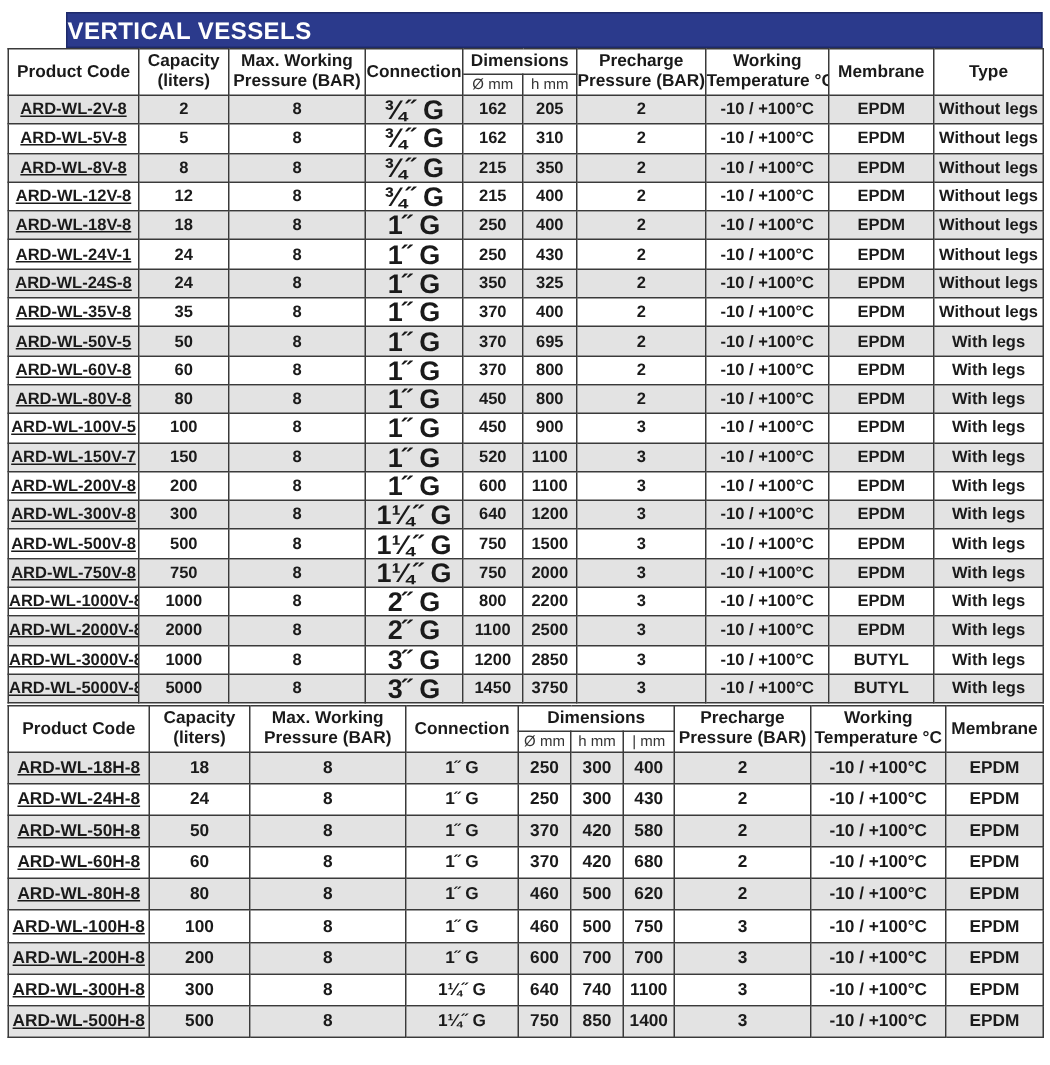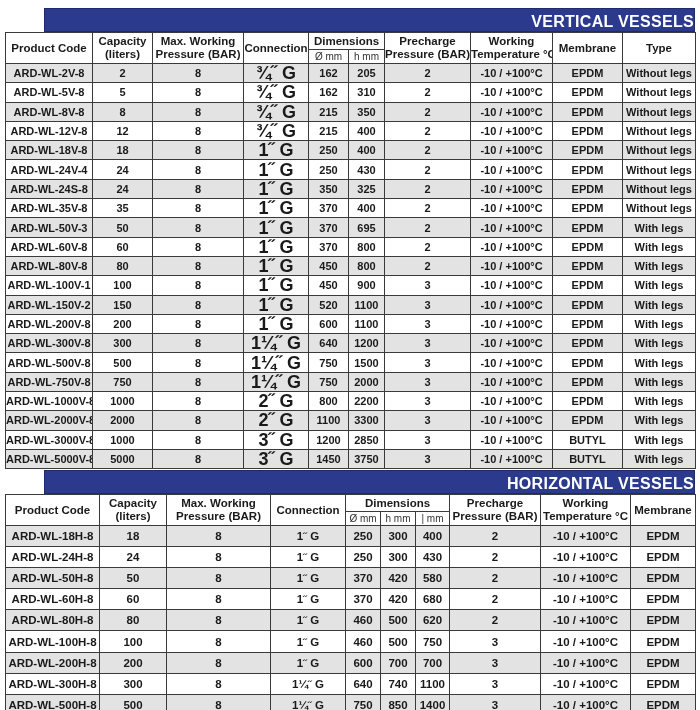--- a/index.html
+++ b/index.html
@@ -1,29 +1,29 @@
 <!DOCTYPE html>
 <html><head>
 <meta charset="utf-8">
 <style>
   html, body { margin:0; padding:0; background:#ffffff; }
   body { width:700px; height:710px; position:relative; overflow:hidden;
          font-family:"Liberation Sans", sans-serif; color:#1a1a1a; }
   .wrap { position:absolute; left:5px; width:690px; }
   .title { background:#2b3a8c; color:#fff; font-weight:bold; font-size:16px;
-           text-align:right; height:24px; line-height:25px; letter-spacing:0.3px;
+           text-align:left; height:24px; line-height:25px; letter-spacing:0.3px;
            border:1px solid #1e2a6a; box-sizing:border-box;margin-left:39px; }
   table { border-collapse:collapse; width:690px; table-layout:fixed; }
   td, th { border:1px solid #3a3a3a; text-align:center; padding:0; font-size:11px;
            white-space:nowrap; overflow:hidden; }
   th { font-weight:bold; font-size:11.5px; line-height:13px; color:#1a1a1a; background:#fff; }
   th.sub { font-weight:normal; font-size:10px; color:#333; height:13px; line-height:12px;margin-top:29px; }
   td { height:18.3px; line-height:18px; font-weight:bold; }
   tr.alt td { background:#e3e3e3; }
-  td.code { font-size:11px; }
+  td.code { font-size:11px;text-decoration:underline; }
   .conn { font-size:18px; }
   #hz td { height:20.1px; line-height:20px; font-size:11.5px; }
 </style>
 </head>
 <body>
 
 <div class="wrap" style="top:8px;">
   <div class="title">VERTICAL VESSELS</div>
   <table>
     <colgroup>
@@ -110,21 +110,21 @@
           <td>8</td>
           <td class="conn">1˝ G</td>
           <td>250</td>
           <td>400</td>
           <td>2</td>
           <td>-10 / +100°C</td>
           <td>EPDM</td>
           <td>Without legs</td>
         </tr>
         <tr>
-          <td class="code">ARD-WL-24V-4</td>
+          <td class="code">ARD-WL-24V-1</td>
           <td>24</td>
           <td>8</td>
           <td class="conn">1˝ G</td>
           <td>250</td>
           <td>430</td>
           <td>2</td>
           <td>-10 / +100°C</td>
           <td>EPDM</td>
           <td>Without legs</td>
         </tr>
@@ -146,21 +146,21 @@
           <td>8</td>
           <td class="conn">1˝ G</td>
           <td>370</td>
           <td>400</td>
           <td>2</td>
           <td>-10 / +100°C</td>
           <td>EPDM</td>
           <td>Without legs</td>
         </tr>
         <tr class="alt">
-          <td class="code">ARD-WL-50V-3</td>
+          <td class="code">ARD-WL-50V-5</td>
           <td>50</td>
           <td>8</td>
           <td class="conn">1˝ G</td>
           <td>370</td>
           <td>695</td>
           <td>2</td>
           <td>-10 / +100°C</td>
           <td>EPDM</td>
           <td>With legs</td>
         </tr>
@@ -182,33 +182,33 @@
           <td>8</td>
           <td class="conn">1˝ G</td>
           <td>450</td>
           <td>800</td>
           <td>2</td>
           <td>-10 / +100°C</td>
           <td>EPDM</td>
           <td>With legs</td>
         </tr>
         <tr>
-          <td class="code">ARD-WL-100V-1</td>
+          <td class="code">ARD-WL-100V-5</td>
           <td>100</td>
           <td>8</td>
           <td class="conn">1˝ G</td>
           <td>450</td>
           <td>900</td>
           <td>3</td>
           <td>-10 / +100°C</td>
           <td>EPDM</td>
           <td>With legs</td>
         </tr>
         <tr class="alt">
-          <td class="code">ARD-WL-150V-2</td>
+          <td class="code">ARD-WL-150V-7</td>
           <td>150</td>
           <td>8</td>
           <td class="conn">1˝ G</td>
           <td>520</td>
           <td>1100</td>
           <td>3</td>
           <td>-10 / +100°C</td>
           <td>EPDM</td>
           <td>With legs</td>
         </tr>
@@ -271,21 +271,21 @@
           <td>-10 / +100°C</td>
           <td>EPDM</td>
           <td>With legs</td>
         </tr>
         <tr class="alt">
           <td class="code">ARD-WL-2000V-8</td>
           <td>2000</td>
           <td>8</td>
           <td class="conn">2˝ G</td>
           <td>1100</td>
-          <td>3300</td>
+          <td>2500</td>
           <td>3</td>
           <td>-10 / +100°C</td>
           <td>EPDM</td>
           <td>With legs</td>
         </tr>
         <tr>
           <td class="code">ARD-WL-3000V-8</td>
           <td>1000</td>
           <td>8</td>
           <td class="conn">3˝ G</td>
@@ -306,21 +306,20 @@
           <td>3</td>
           <td>-10 / +100°C</td>
           <td>BUTYL</td>
           <td>With legs</td>
         </tr>
       </tbody>
   </table>
 </div>
 
 <div class="wrap" style="top:470px;">
-  <div class="title">HORIZONTAL VESSELS</div>
   <table id="hz">
     <colgroup>
       <col style="width:94px">
         <col style="width:67px">
         <col style="width:104px">
         <col style="width:75px">
       <col style="width:35px">
         <col style="width:35px">
         <col style="width:34px">
         <col style="width:91px">

